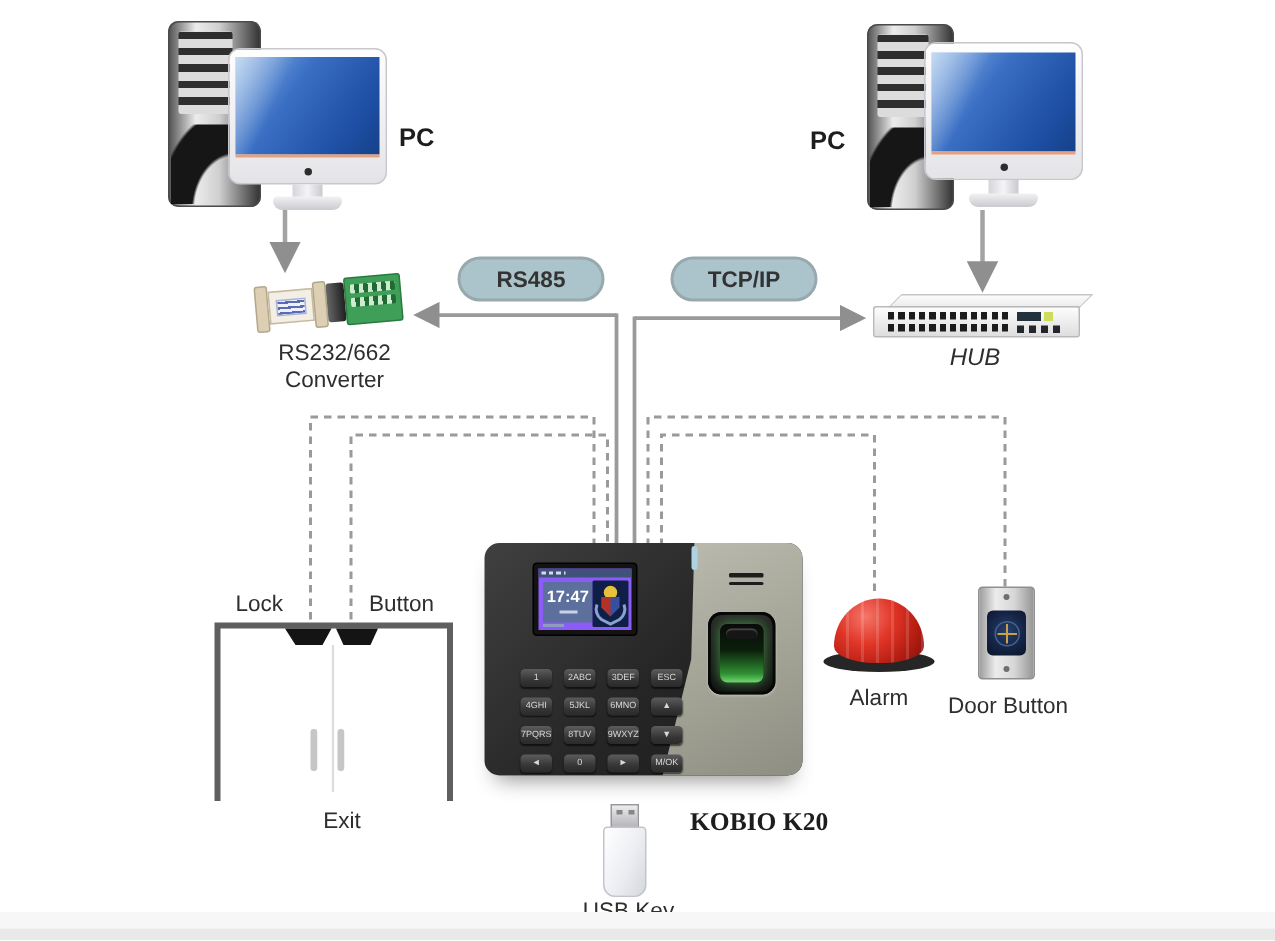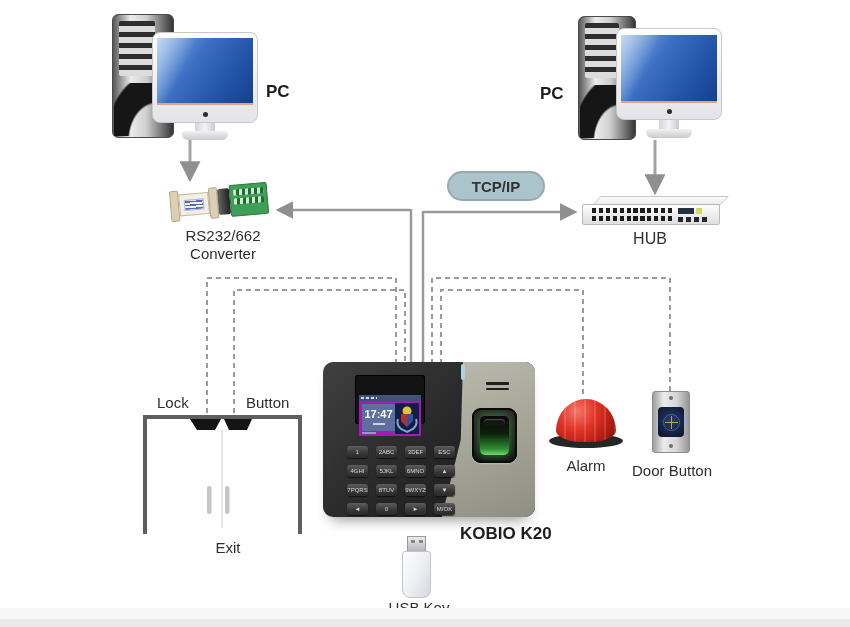--- a/index.html
+++ b/index.html
@@ -79,21 +79,21 @@
     background:linear-gradient(135deg,#404040 0%,#262626 55%,#1c1c1c 100%);
     box-shadow:0 10px 14px -8px rgba(0,0,0,.45); }
   .dev-panel { position:absolute; left:50%; top:0; width:50%; height:100%;
     background:linear-gradient(155deg,#bcbcb0 0%,#a3a396 55%,#8e8e82 100%);
     clip-path:polygon(32% 0%,100% 0%,100% 100%,12% 100%,30% 50%); }
   .dev-accent { position:absolute; left:65%; top:2px; width:4px; height:16px; background:#aed2e2; border-radius:2px; }
   .speaker { position:absolute; left:163px; top:20px; width:23px; }
   .speaker i { display:block; height:2.5px; background:#1d1d1d; margin-bottom:3px; border-radius:1px; }
   .scr-bezel { position:absolute; left:32px; top:13px; width:70px; height:49px;
     background:#131313; border-radius:3px; box-shadow:inset 0 0 0 1px #000; }
-  .scr { position:absolute; left:4px; top:20px; width:62px; height:41px; background:#a21caf; overflow:hidden; }
+  .scr { position:absolute; left:4px; top:4px; width:62px; height:41px; background:#8b5cf6; overflow:hidden; }
   .scr-top { height:6px; background:#41527a; display:flex; align-items:center; padding:0 2px; }
   .scr-top i { width:16px; height:2px;
     background:repeating-linear-gradient(90deg,#d4dbe9 0 3px,transparent 3px 5px); }
   .scr-left { position:absolute; left:3px; top:9px; width:33px; height:27px; background:#5d6f9c; border-radius:1px;
     color:#fff; font-weight:bold; font-size:11px; text-align:center; line-height:1.1; padding-top:4px; }
   .scr-left .sub { display:block; width:12px; height:2px; background:#c9d3e8; margin:3px auto 0; }
   .scr-foot { position:absolute; left:3px; bottom:2px; width:14px; height:2px; background:#8e9cbf; }
   .scr-art { position:absolute; right:2px; top:8px; width:24px; height:31px; background:#101f48; border-radius:1px; }
 
   .keypad { position:absolute; left:24px; top:84px;
@@ -218,34 +218,37 @@
     <div class="cv-pcb">
       <div class="trow"></div>
       <div class="trow"></div>
     </div>
   </div>
   <div class="lbl center" style="left:166px; top:227px; width:114px; line-height:18px;">
     <span>RS232/662</span><br>
     <span>Converter</span>
   </div>
 
+  <div class="pill" style="left:305px; top:171px;">
+    <span>RS485</span>
+  </div>
   <div class="pill" style="left:447px; top:171px;">
     <span>TCP/IP</span>
   </div>
 
   <div class="hub" style="left:582px; top:196px; width:142px; height:30px;">
     <div class="hub-top"></div>
     <div class="hub-front">
       <div class="hub-ports" style="top:3px;"></div>
       <div class="hub-ports" style="top:11px;"></div>
       <div class="hub-led"></div>
       <div class="hub-mini"></div>
     </div>
   </div>
-  <div class="lbl" style="left:615px; top:230px; width:70px; text-align:center; font-size:16px;">HUB</div>
+  <div class="lbl" style="left:615px; top:230px; width:70px; text-align:center; font-size:16px;font-style:italic;">HUB</div>
 
   <div class="lbl" style="left:157px; top:394px;">Lock</div>
   <div class="lbl" style="left:246px; top:394px;">Button</div>
   <div class="lbl center" style="left:193px; top:539px; width:70px;">Exit</div>
 
   <div class="device" style="left:323px; top:362px; width:212px; height:155px;">
     <div class="dev-panel"></div>
     <div class="dev-accent"></div>
     <div class="speaker">
         <i></i>
@@ -286,21 +289,21 @@
         <div class="key">▼</div>
         <div class="key">◄</div>
         <div class="key">0</div>
         <div class="key">►</div>
         <div class="key">M/OK</div>
       </div>
     <div class="fp">
       <div class="fp-win"></div>
     </div>
   </div>
-  <div class="lbl bold" style="left:460px; top:524px;">KOBIO K20</div>
+  <div class="lbl bold" style="left:460px; top:538px;font-family:Liberation Serif, serif;">KOBIO K20</div>
 
   <div class="alarm" style="left:549px; top:396px; width:74px; height:52px;">
     <div class="base"></div>
     <div class="dome"></div>
   </div>
   <div class="lbl center" style="left:549px; top:457px; width:74px;">Alarm</div>
 
   <div class="exit" style="left:652px; top:391px;">
     <div class="screw" style="top:4px;"></div>
     <div class="btn">

